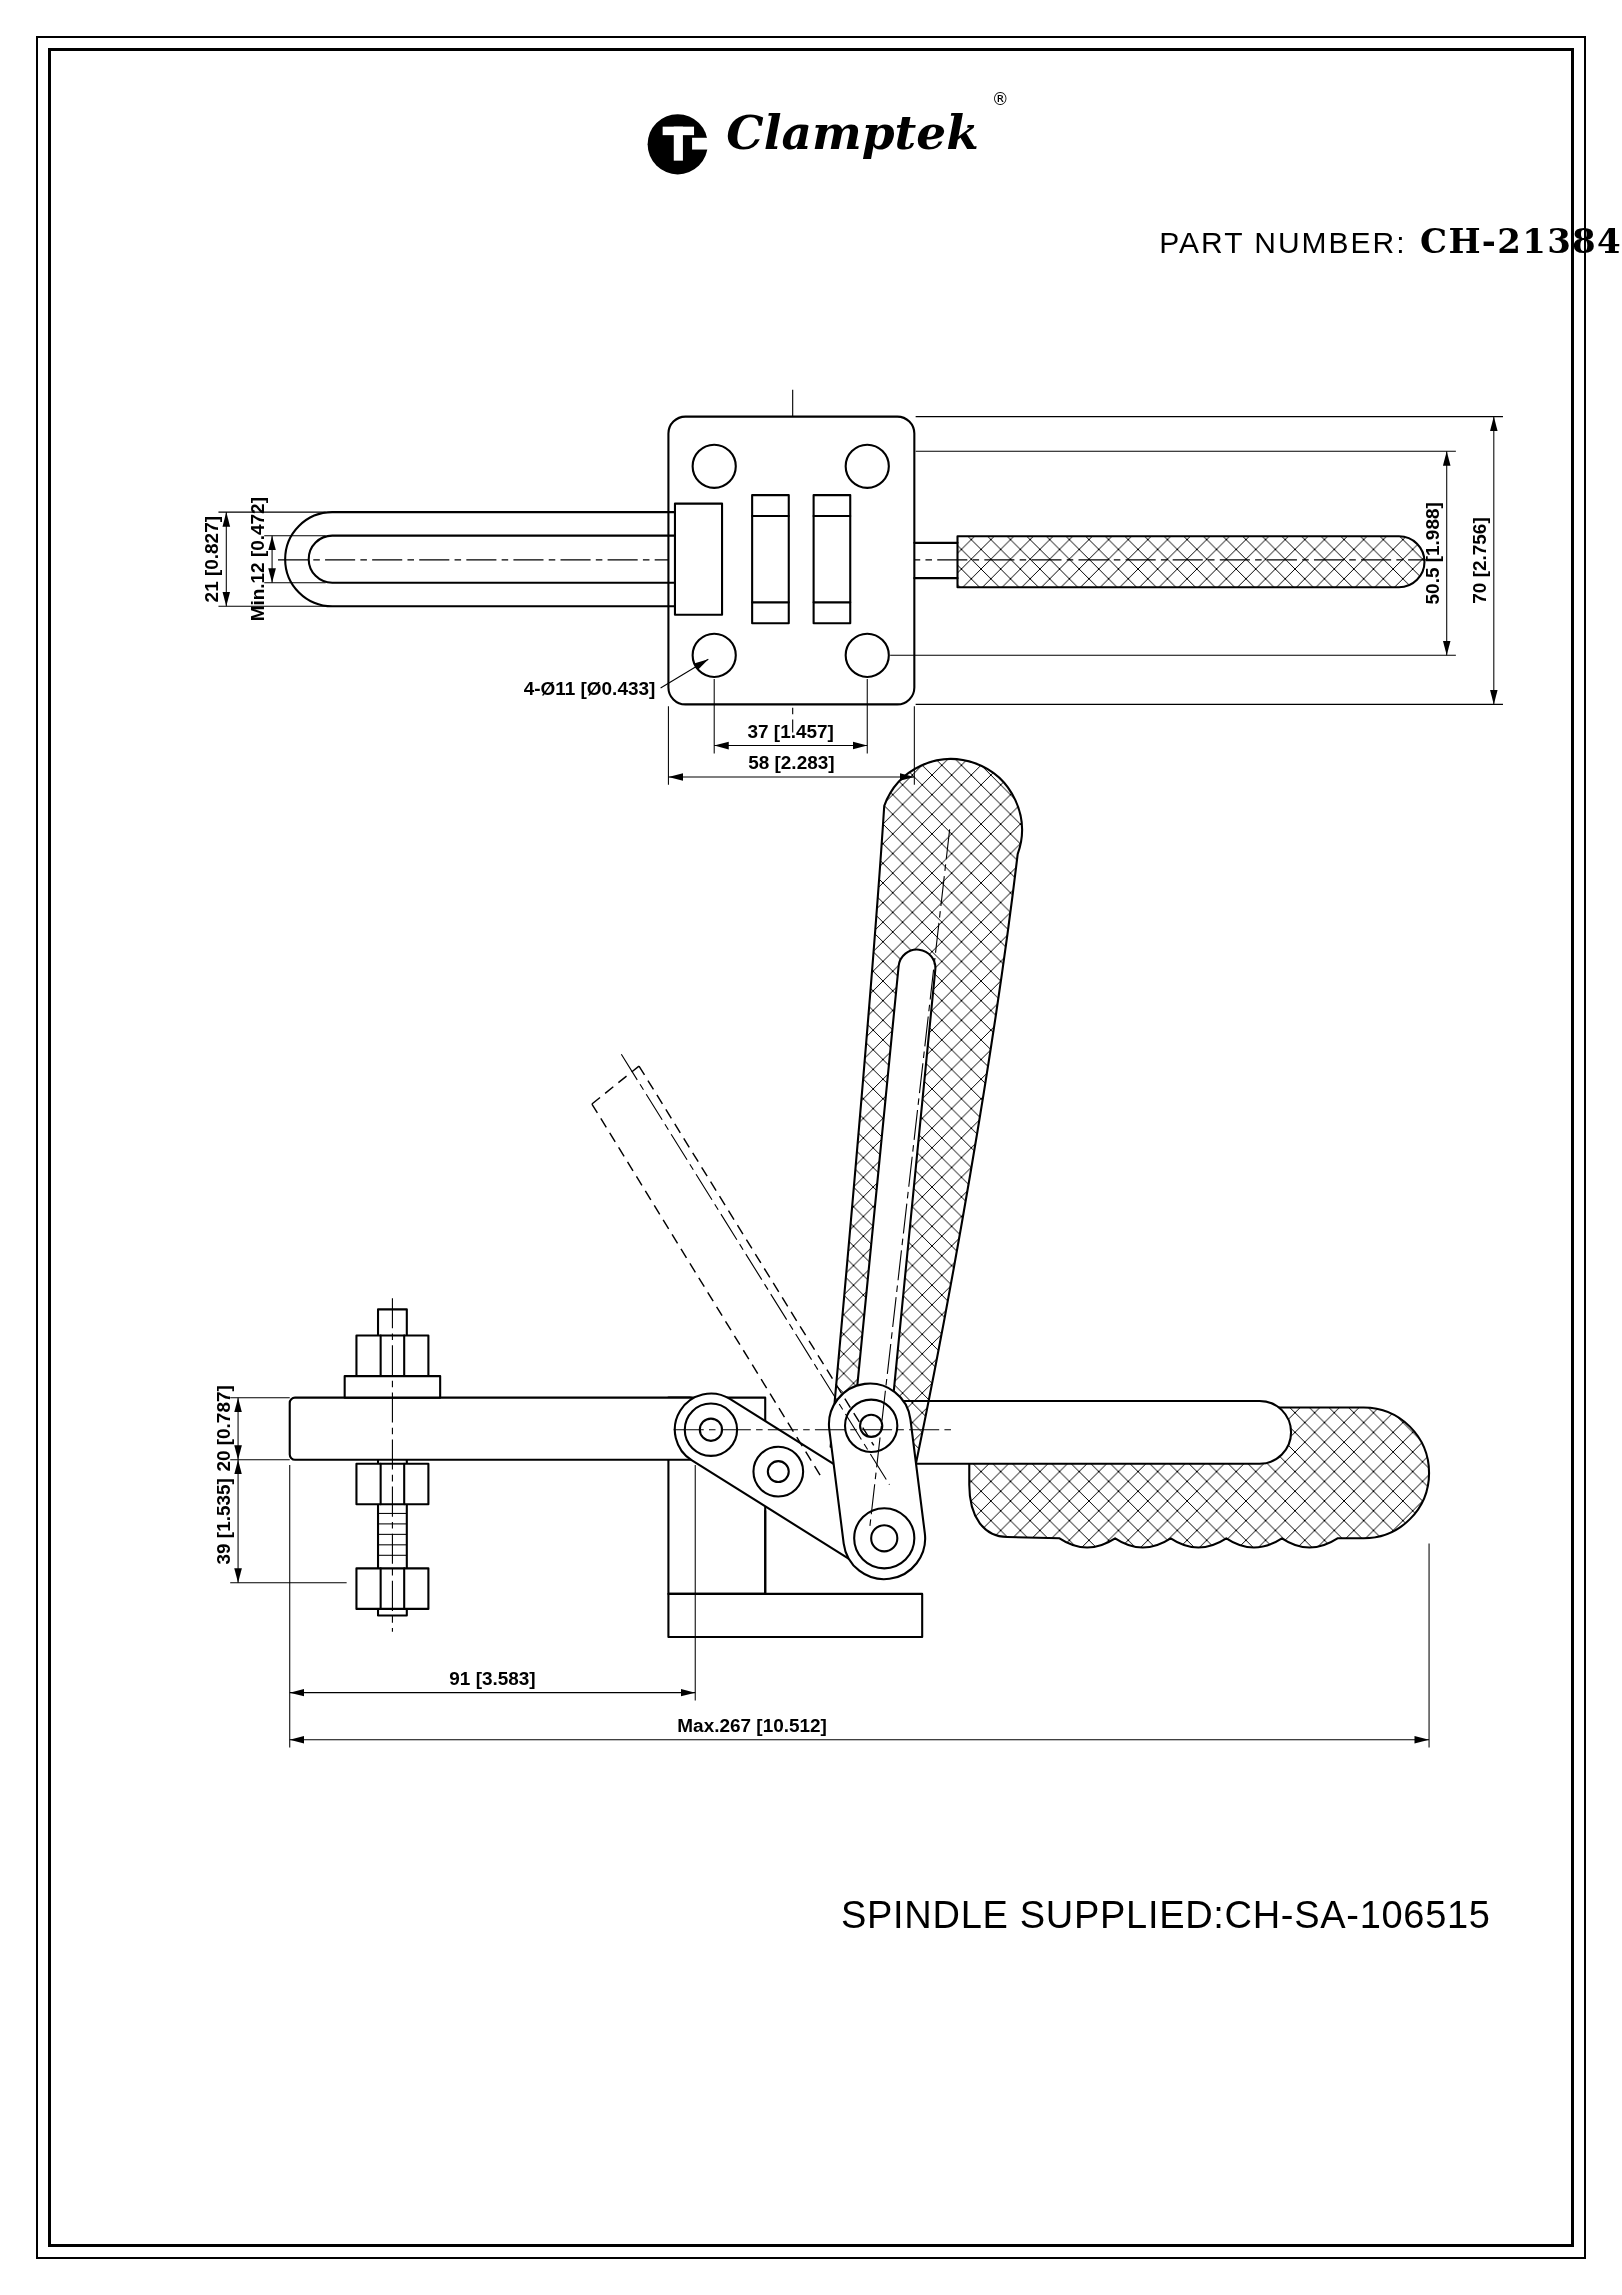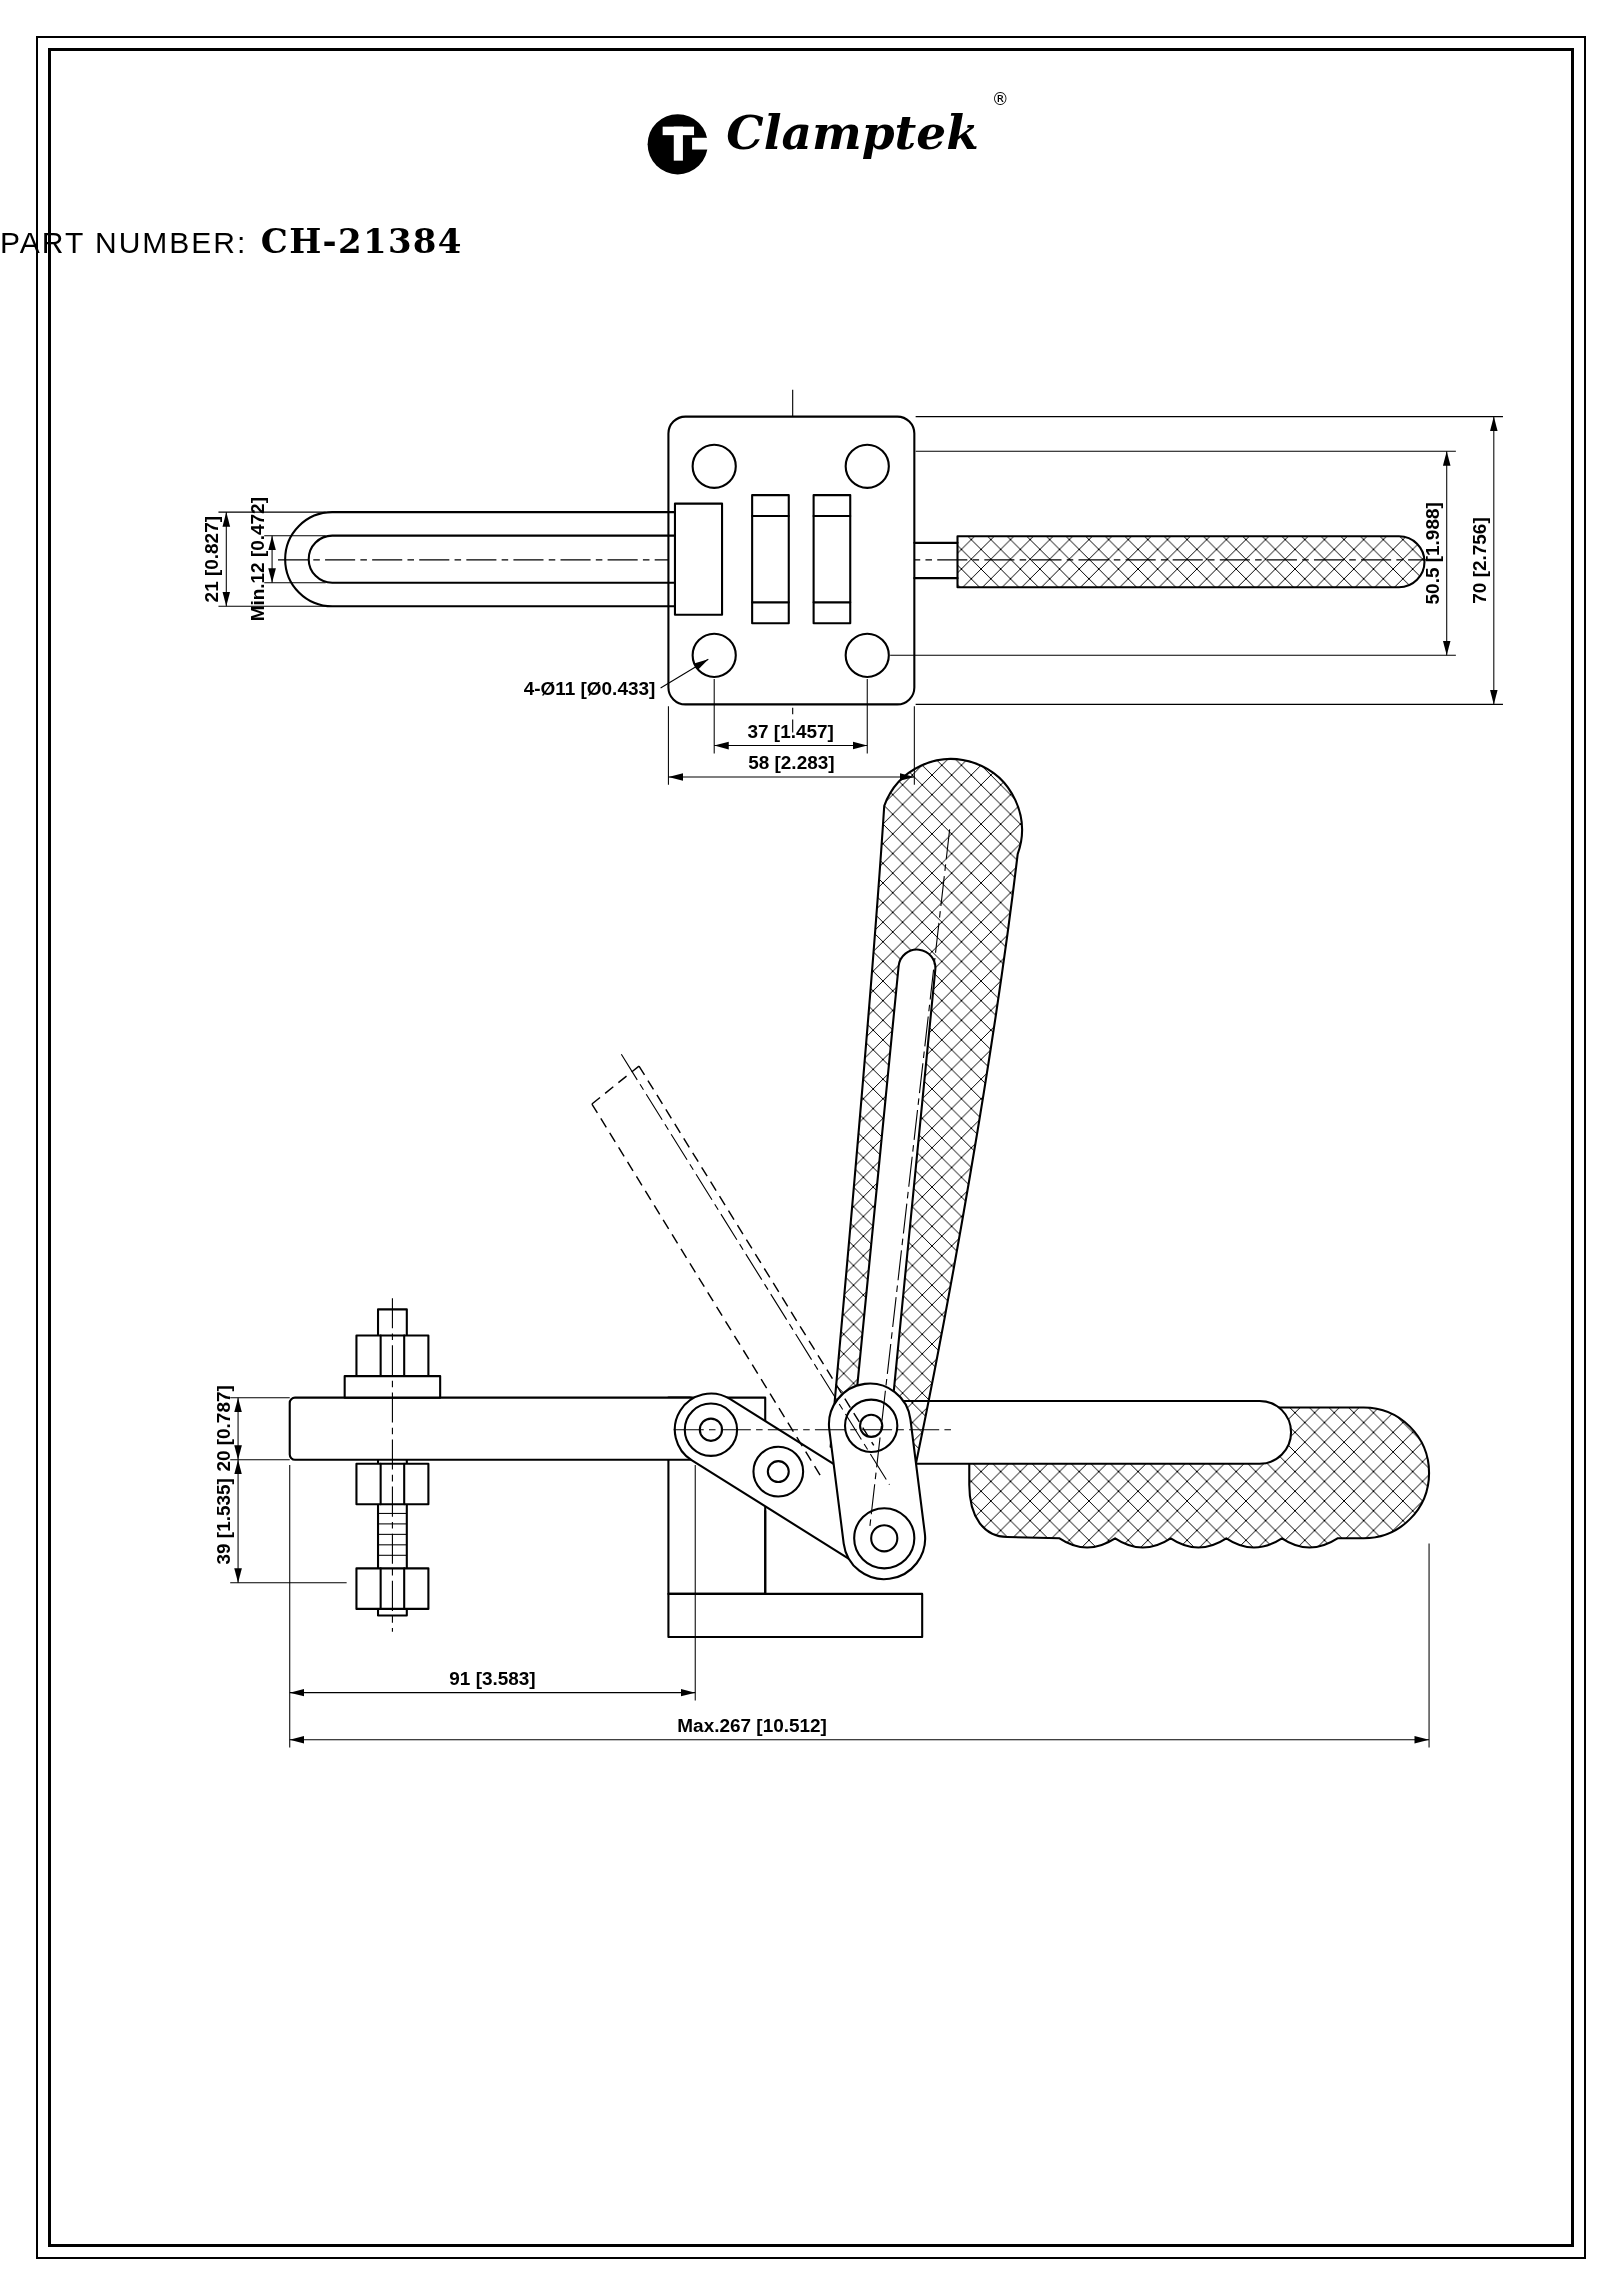--- a/index.html
+++ b/index.html
@@ -8,21 +8,21 @@
   .border-outer{position:absolute;left:36px;top:36px;right:36px;bottom:36px;
        border:2px solid #000;}
   .border-inner{position:absolute;left:48px;top:48px;right:48px;bottom:48px;
        border:3.3px solid #000;}
   .brand{position:absolute;top:109px;left:16px;width:100%;display:flex;
        justify-content:center;align-items:flex-start;gap:13px;}
   .logo svg{width:68px;height:68px;display:block;}
   .brand-name{font-family:"DejaVu Serif",serif;font-style:italic;font-weight:700;
        font-size:47px;line-height:1;}
   .reg{font-size:17px;position:relative;top:-19.6px;font-family:"DejaVu Sans",sans-serif;}
-  .partline{position:absolute;top:221px;left:0;width:100%;text-align:left;white-space:nowrap;}
+  .partline{position:absolute;top:221px;left:0;width:100%;text-align:right;white-space:nowrap;}
   .pn-label{font-size:30px;letter-spacing:2px;}
   .pn-value{font-family:"DejaVu Serif",serif;font-weight:700;font-size:34px;
        letter-spacing:1.3px;margin-left:10.5px;}
   svg.drawing{position:absolute;left:0;top:0;width:1622px;height:2295px;}
   .notes{position:absolute;left:841px;top:1881px;font-size:38px;letter-spacing:0.7px;
        line-height:68px;white-space:nowrap;}
   
   .outline{stroke:#000;stroke-width:3.2;fill:none;stroke-linecap:round;stroke-linejoin:round;}
   .solid{stroke:#000;stroke-width:3.2;fill:#fff;stroke-linejoin:round;}
   .hatched{stroke:#000;stroke-width:3.2;stroke-linejoin:round;}
@@ -211,14 +211,15 @@
       <text class="dimtext" x="753" y="2576" text-anchor="middle">91 [3.583]</text>
 
       <line class="thin" x1="2185" y1="2360" x2="2185" y2="2672"></line>
       <line class="dim" x1="443" y1="2660" x2="2185" y2="2660" marker-start="url(#arr)" marker-end="url(#arr)"></line>
       <text class="dimtext" x="1150" y="2648" text-anchor="middle">Max.267 [10.512]</text>
     </g>
   </g>
 </svg>
 
 <div class="notes">
+  <div>SPINDLE SUPPLIED:CH-SA-106515</div>
 </div>
 
 
 </body></html>

